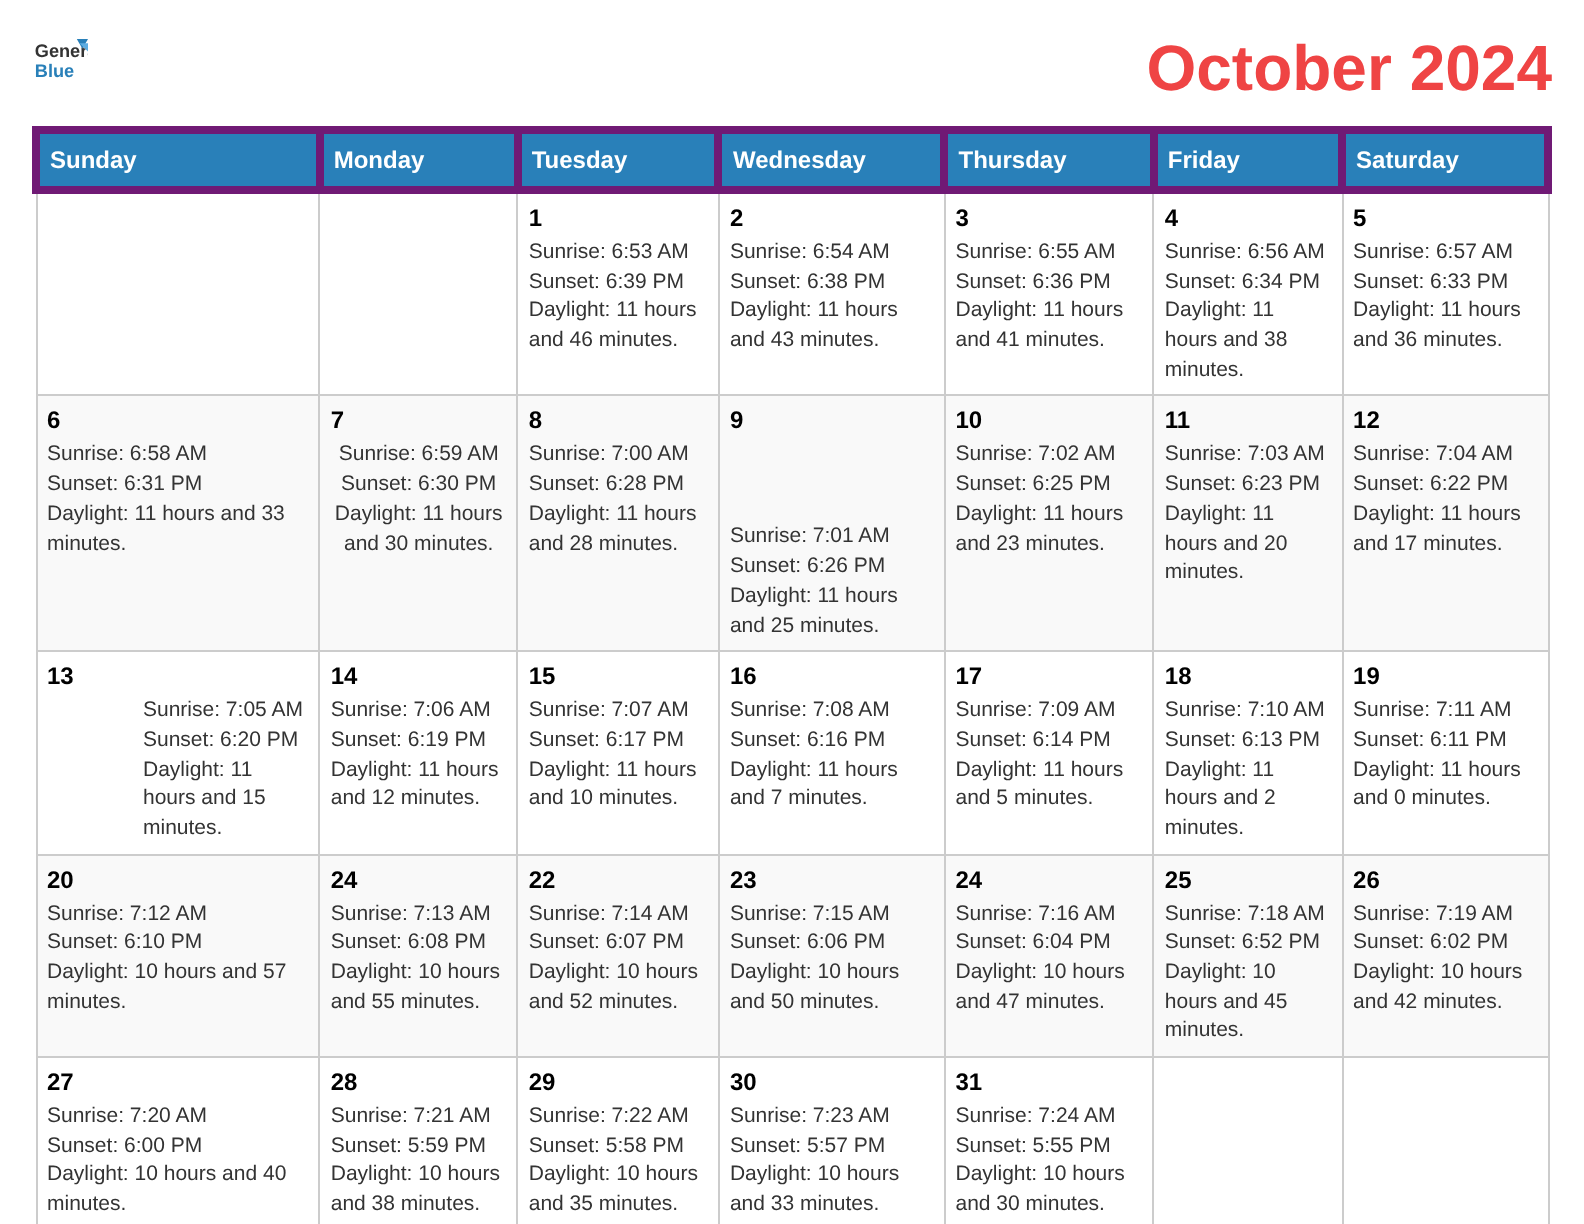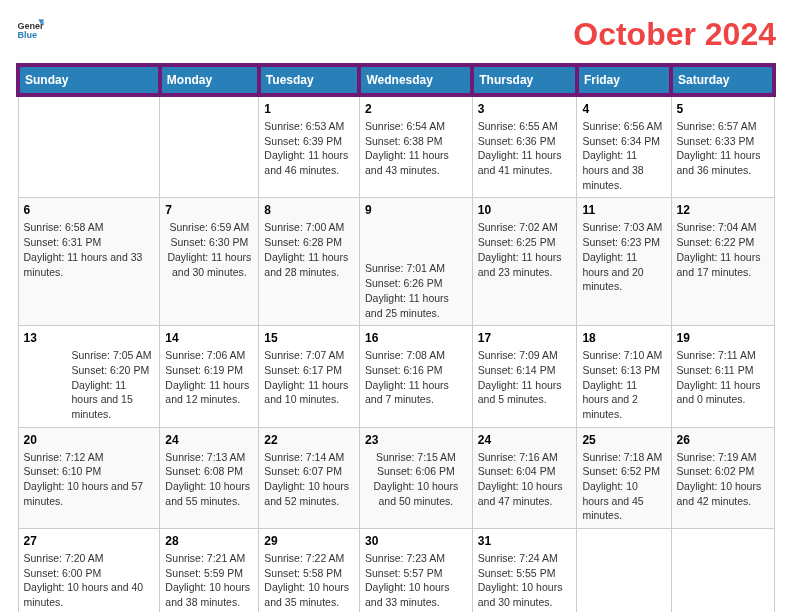--- a/index.html
+++ b/index.html
@@ -249,21 +249,21 @@
 Daylight: 10 hours and 55 minutes.</div>
         </td>
         <td>
           <span class="day-number">22</span>
           <div class="day-info" style="white-space: pre-line;">Sunrise: 7:14 AM
 Sunset: 6:07 PM
 Daylight: 10 hours and 52 minutes.</div>
         </td>
         <td>
           <span class="day-number">23</span>
-          <div class="day-info" style="white-space: pre-line; text-align: center;">Sunrise: 7:15 AM
+          <div class="day-info" style="white-space: pre-line;">Sunrise: 7:15 AM
 Sunset: 6:06 PM
 Daylight: 10 hours and 50 minutes.</div>
         </td>
         <td>
           <span class="day-number">24</span>
           <div class="day-info" style="white-space: pre-line;">Sunrise: 7:16 AM
 Sunset: 6:04 PM
 Daylight: 10 hours and 47 minutes.</div>
         </td>
         <td>

